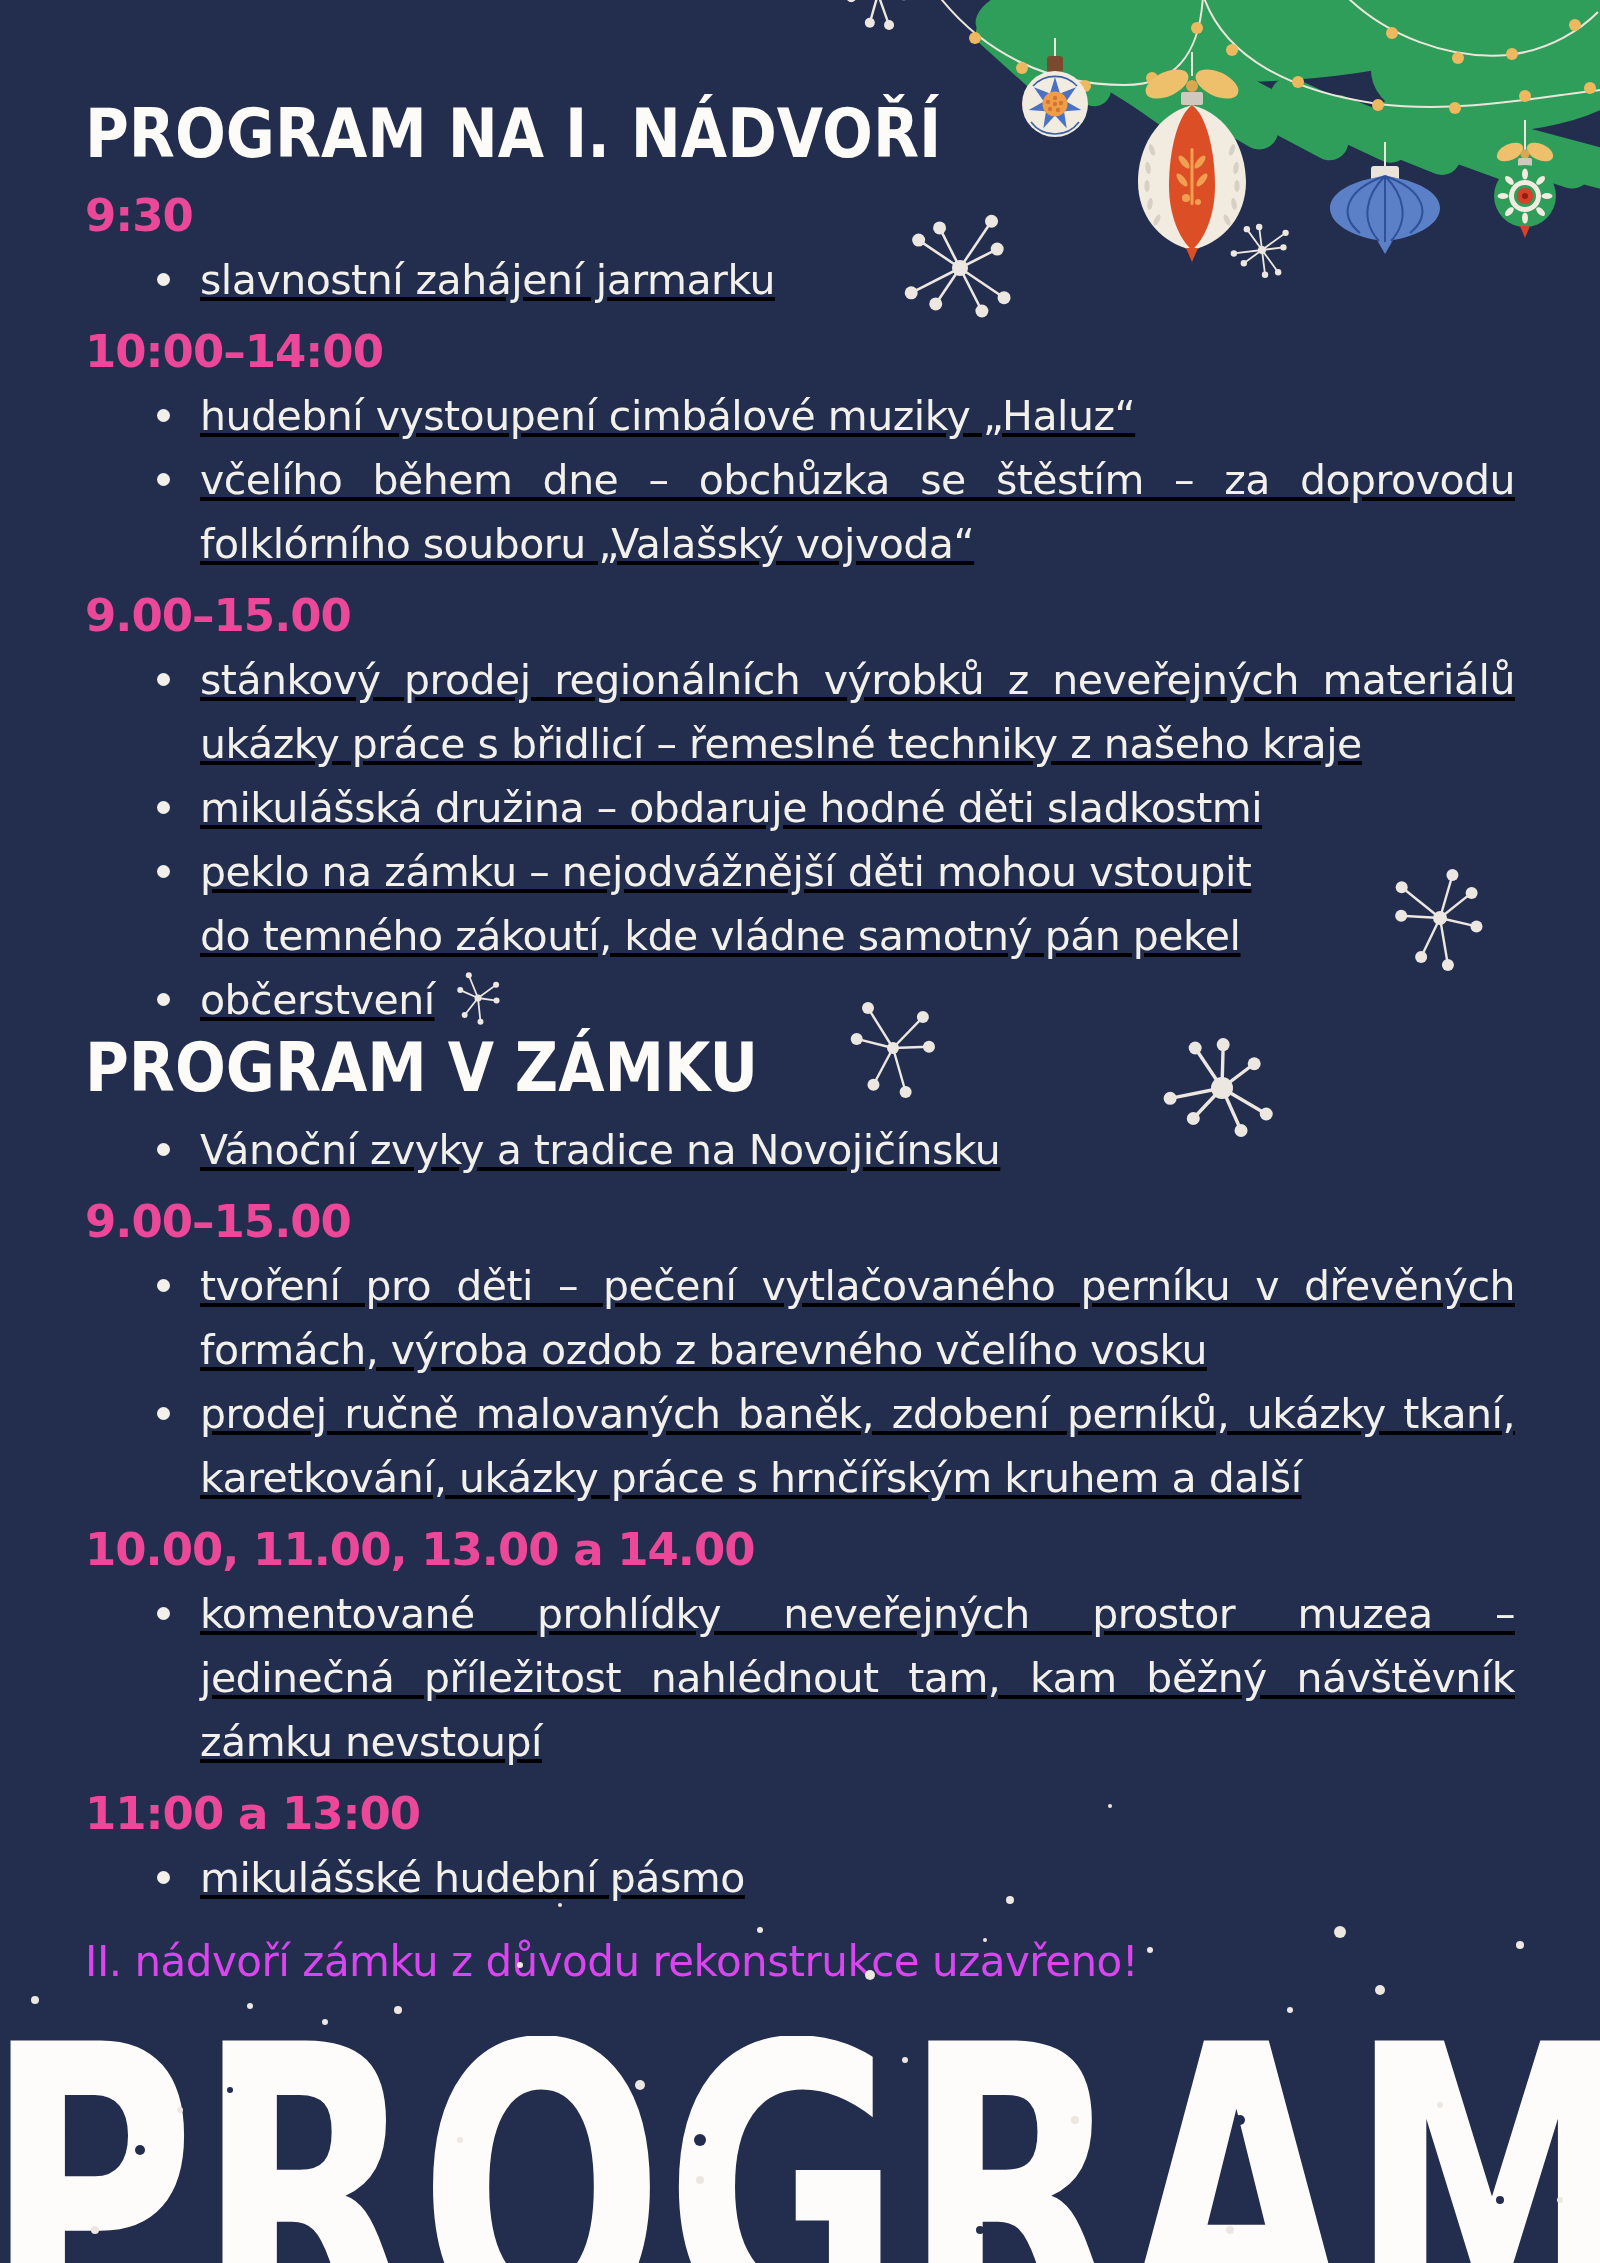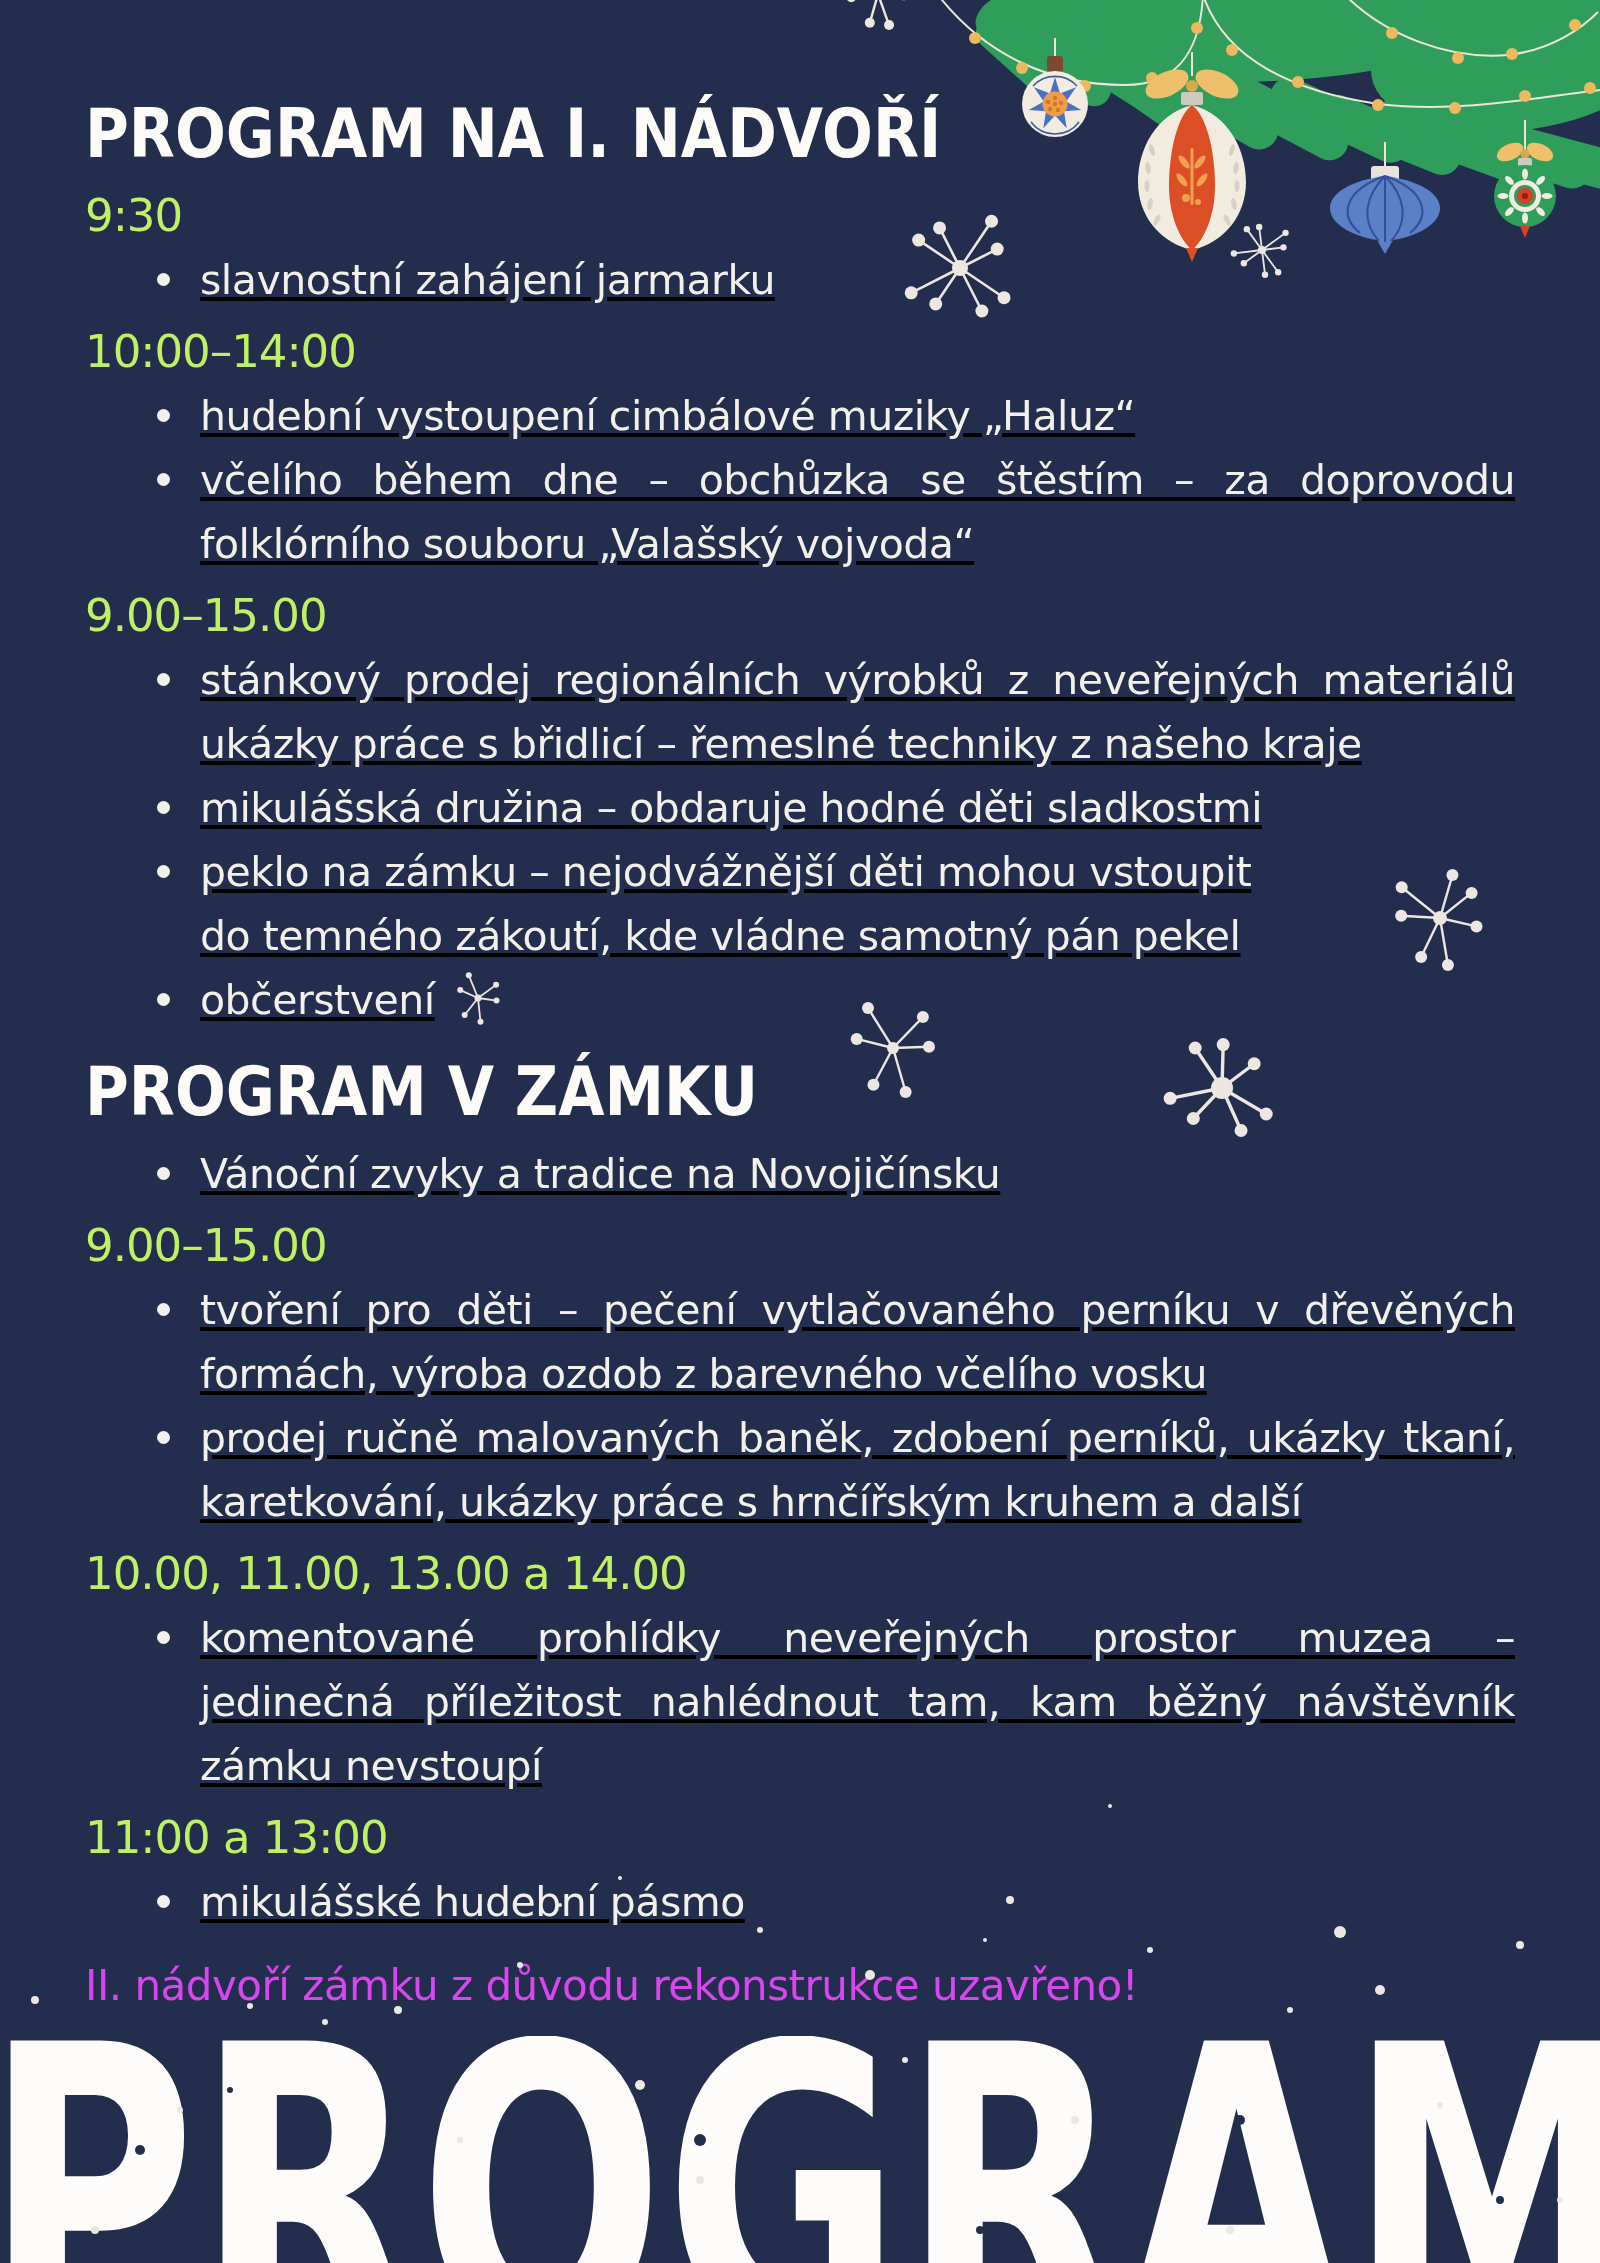--- a/index.html
+++ b/index.html
@@ -3,26 +3,26 @@
 <meta charset="utf-8">
 <style>
   html,body{margin:0;padding:0;background:#232e4e;}
   .page{position:relative;width:1600px;height:2263px;background:#232e4e;overflow:hidden;
         font-family:"DejaVu Sans","Liberation Sans",sans-serif;}
   svg{display:block}
   .decor{position:absolute;left:0;top:0;pointer-events:none;}
   .content{position:absolute;left:85px;top:98px;width:1430px;}
   .sec-h{font-size:68px;line-height:72px;font-weight:bold;color:#fcfbf8;margin:0 0 14px 0;
          white-space:nowrap;transform:scaleX(0.88);transform-origin:0 50%;}
-  .time{font-size:45px;font-weight:normal;color:#bef264;line-height:64px;margin-top:8px;letter-spacing:-1px;}
+  .time{font-size:45px;font-weight:bold;color:#ec4899;line-height:64px;margin-top:8px;letter-spacing:-1px;}
   .li{position:relative;padding-left:115px;text-decoration:underline;}
   .dot{position:absolute;left:72px;top:25px;width:13px;height:13px;border-radius:50%;background:#f2f0ea;}
   .ln{font-size:41px;line-height:64px;color:#f2f0ea;letter-spacing:-0.5px;}
   .ln.j{text-align:justify;text-align-last:justify;}
-  .sec2{margin-top:24px;}
+  .sec2{}
   .notice{margin-top:20px;font-size:42px;line-height:64px;color:#d946ef;letter-spacing:-0.5px;}
   .bigword{position:absolute;left:-18px;top:2036px;}
   #overlay{position:absolute;left:0;top:0;pointer-events:none;}
 </style>
 </head>
 <body>
 
 <div class="page">
 
   <svg class="decor" width="1600" height="330" viewBox="0 0 1600 330">

